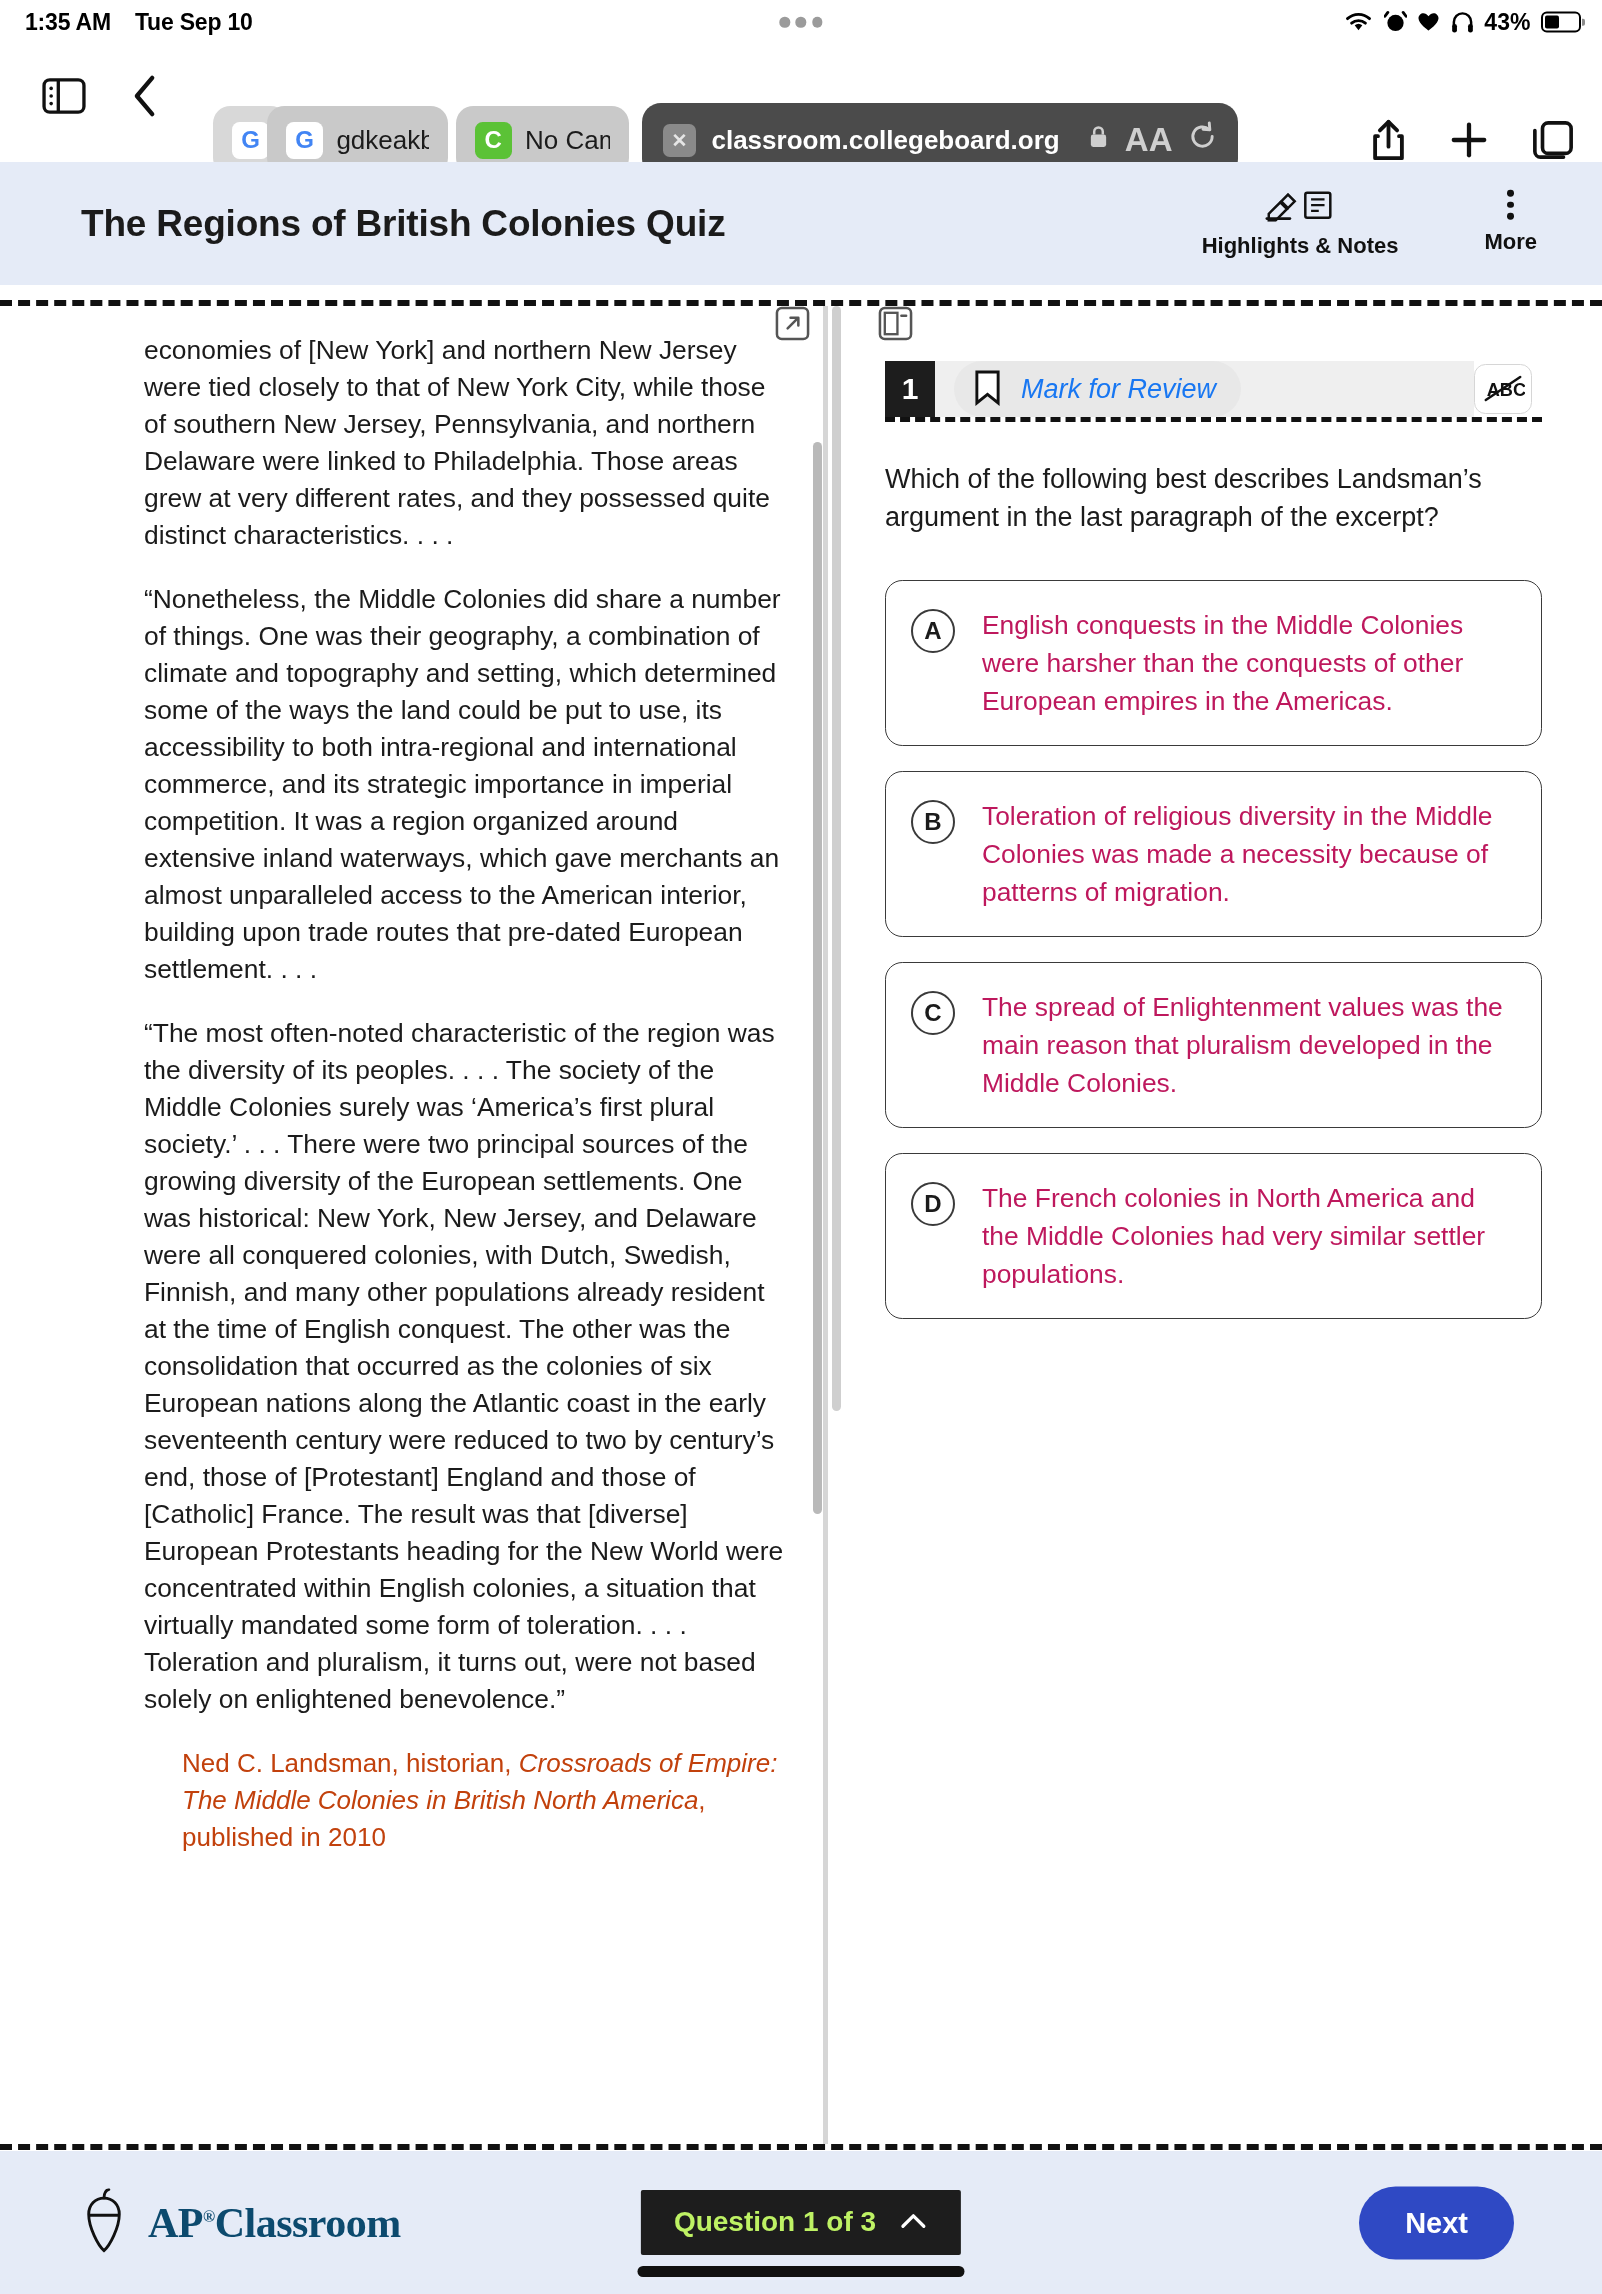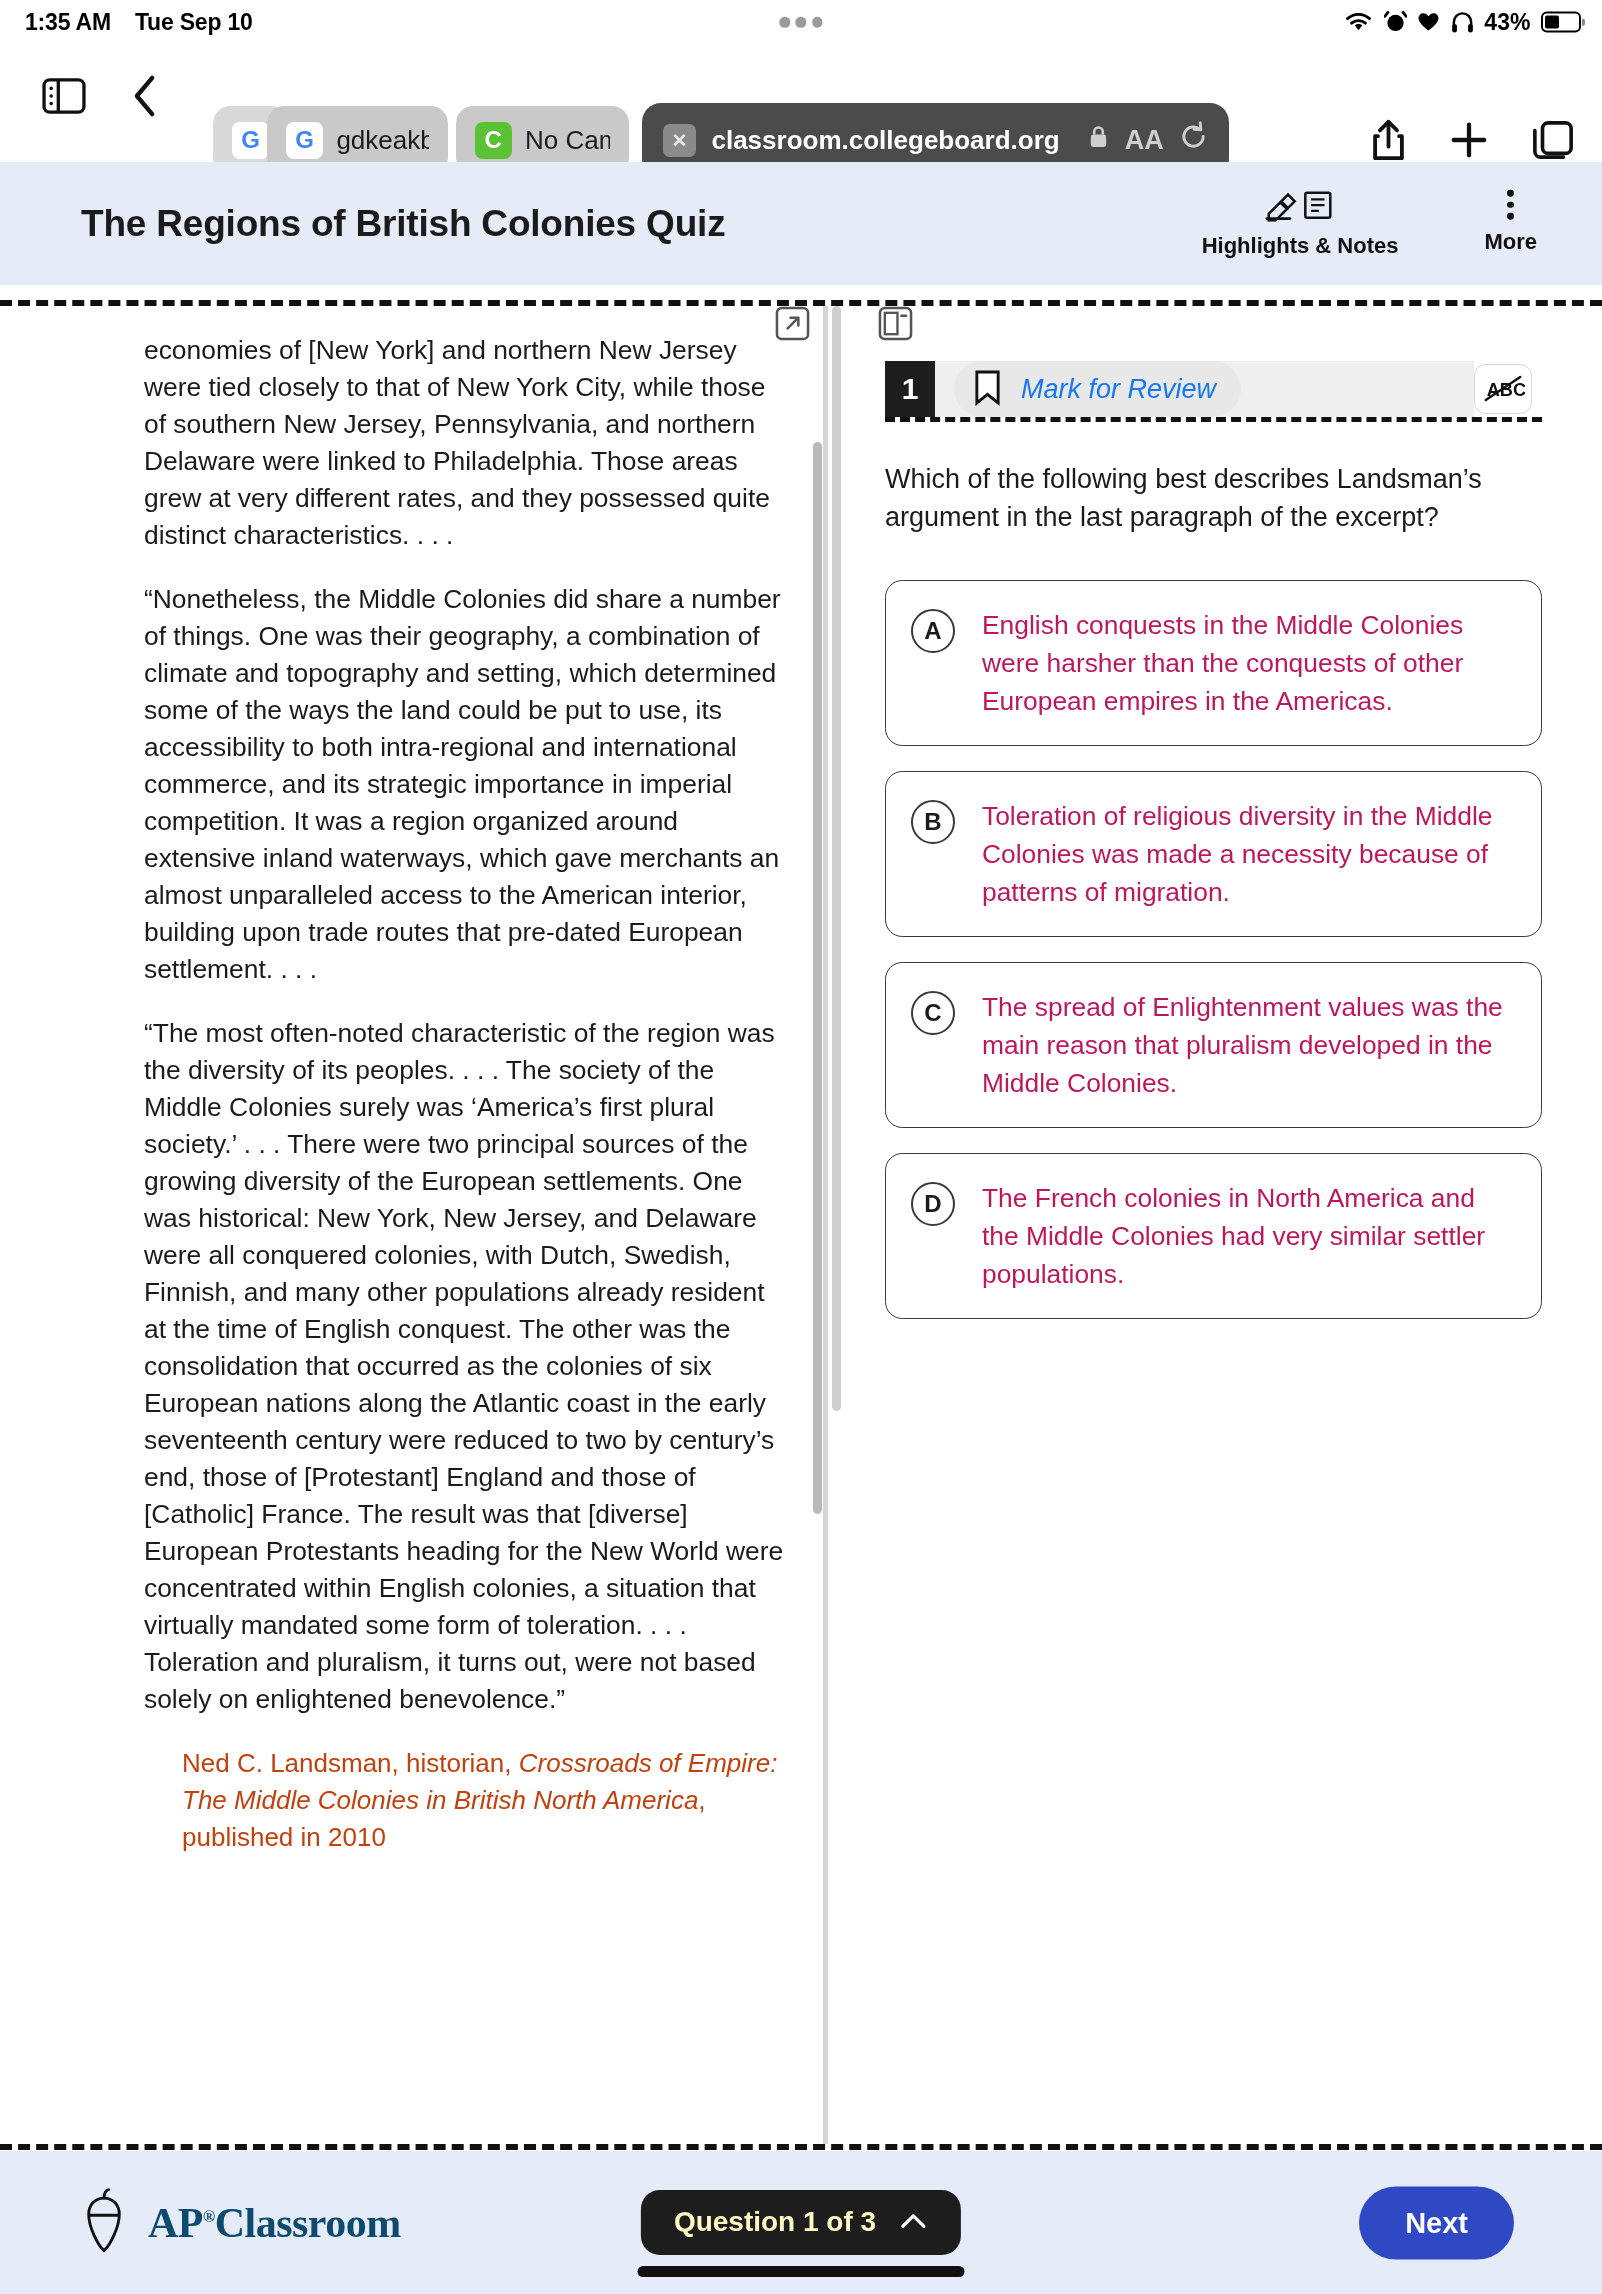--- a/index.html
+++ b/index.html
@@ -157,21 +157,21 @@
   .footer {
     position: absolute; left: 0; top: 2151px; width: 1602px; height: 143px;
     background: #e5ebf7; display: flex; align-items: center;
   }
   .brand { position: absolute; left: 81px; top: 50%; transform: translateY(-50%); display: flex; align-items: center; gap: 21px; }
   .brand-name { font-family: "Liberation Serif", serif; font-size: 42px; font-weight: 700; color: #0c4a6e; letter-spacing: -0.5px; }
   .brand-name sup { font-size: 16.3px; vertical-align: super; }
 
   .q-counter {
     position: absolute; left: 50%; transform: translateX(-50%); top: 50%; margin-top: -33px;
-    background: #1d1d1d; color: #fef9c3; border-radius: 19px; height: 65px;
+    background: #1d1d1d; color: #bef264; border-radius: 2px; height: 65px;
     display: flex; align-items: center; gap: 23px; padding: 0 33px;
     font-size: 28px; font-weight: 700;
   }
   .next-btn {
     position: absolute; right: 88px; top: 50%; transform: translateY(-50%);
     background: #2f49c4; color: #fff; border-radius: 37px; height: 73px;
     display: flex; align-items: center; justify-content: center; padding: 0 46px;
     font-size: 29px; font-weight: 700; border: none;
   }
   .home-indicator {
@@ -256,21 +256,21 @@
     <div class="tab active" style="margin-left:13.4px;">
       <span class="favicon closer">✕</span>
       <span class="tab-label">classroom.collegeboard.org</span>
       <span class="url-extras">
         <span>
           <svg width="21" height="25" viewBox="0 0 22 26">
               <rect x="3" y="11" width="16" height="13" rx="2.5" fill="#cfcfcf"></rect>
               <path d="M6.5 11V8a4.5 4.5 0 019 0v3" stroke="#cfcfcf" stroke-width="2.6" fill="none"></path>
             </svg>
         </span>
-        <span style="font-size:27px;">AA</span>
+        <span style="font-size:33px;">AA</span>
         <span>
           <svg width="29" height="31" viewBox="0 0 30 32">
               <path d="M25 16a10 10 0 11-3.2-7.3" stroke="#cfcfcf" stroke-width="3" fill="none" stroke-linecap="round"></path>
               <polyline points="22,2 22.6,9.2 15.5,8.5" stroke="#cfcfcf" stroke-width="3" fill="none" stroke-linecap="round" stroke-linejoin="round"></polyline>
             </svg>
         </span>
       </span>
     </div>
   </div>
 

